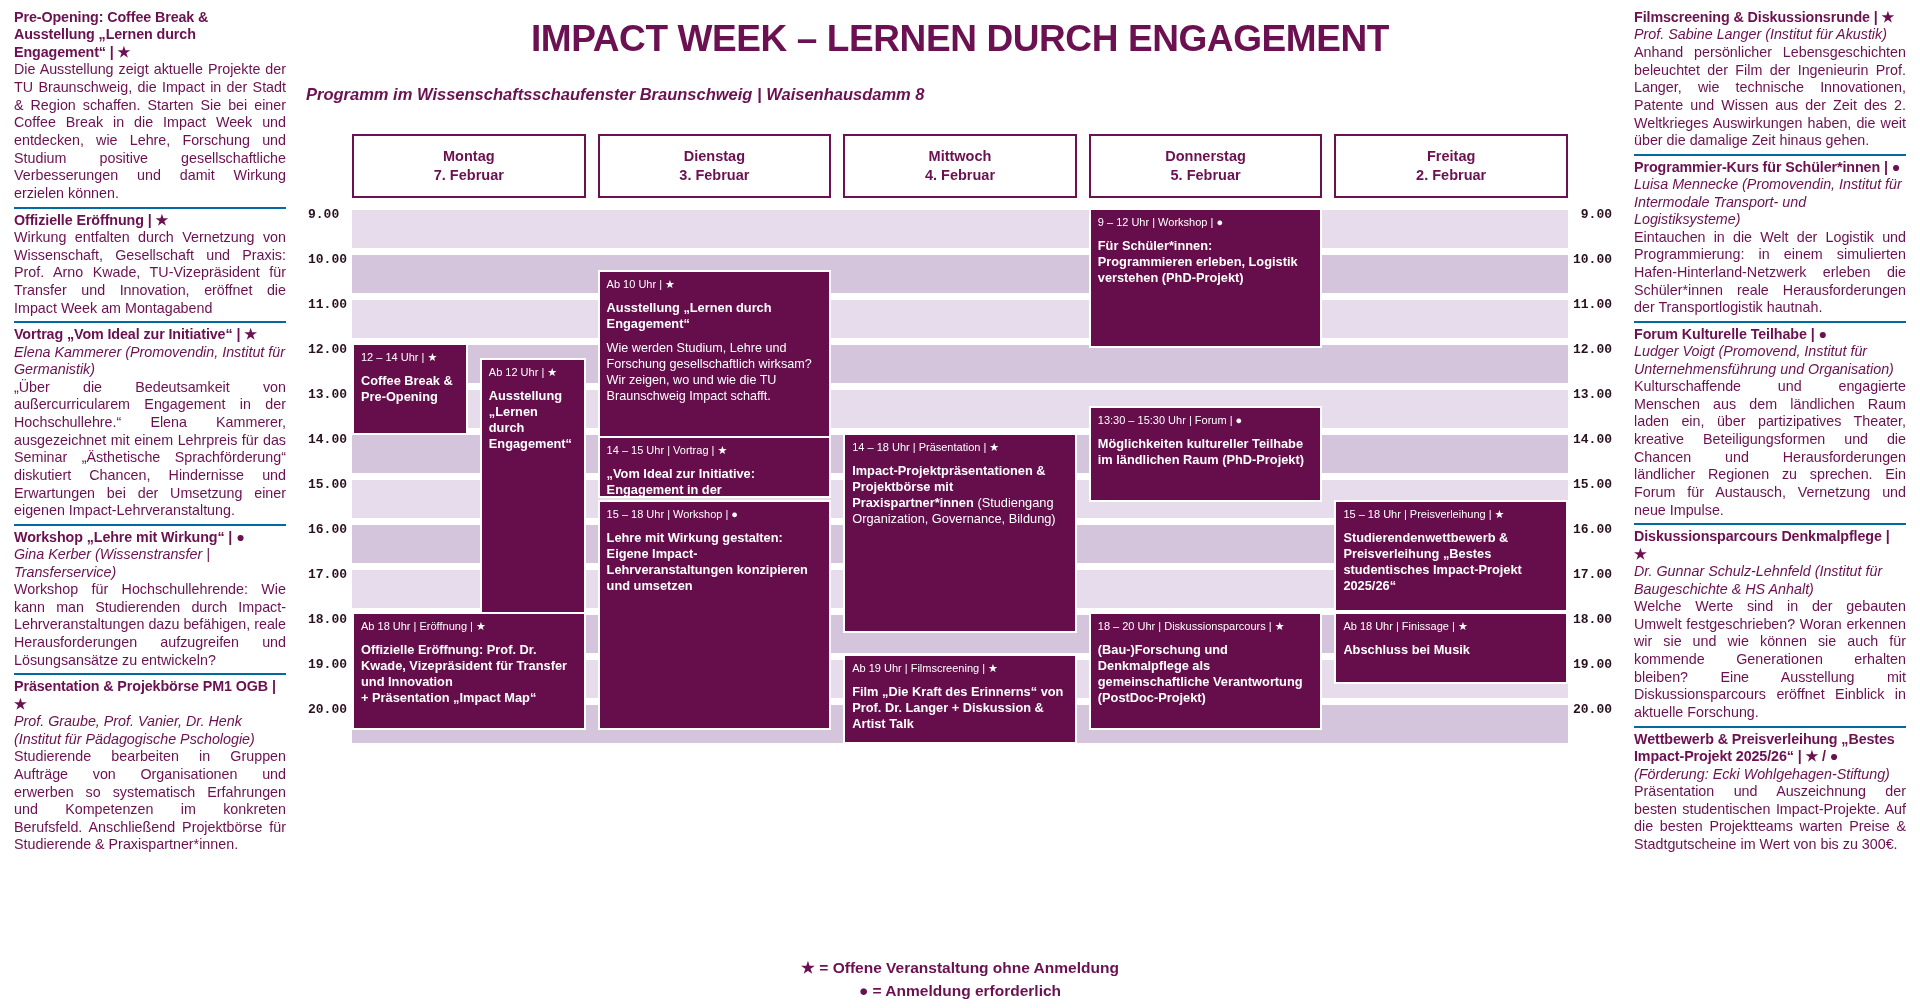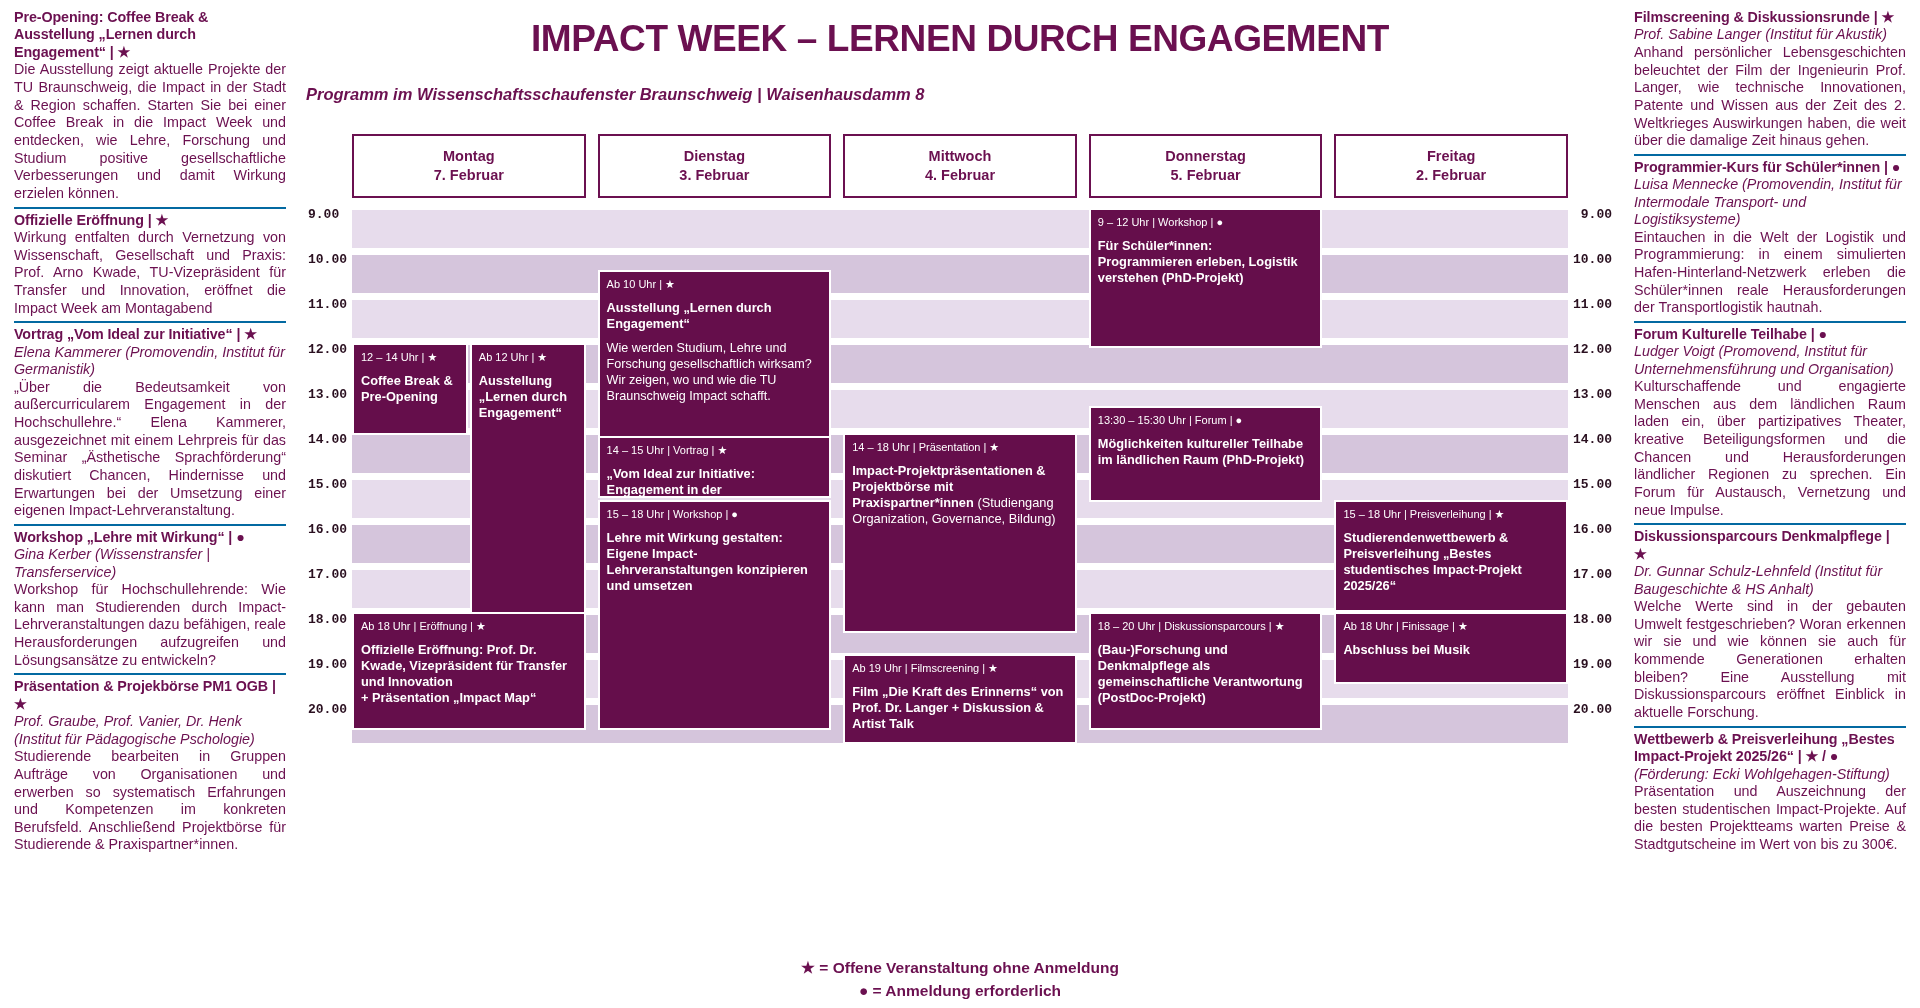--- a/index.html
+++ b/index.html
@@ -202,21 +202,21 @@
           <div class="tlabel" style="top:492px">20.00</div>
         </div>
 
         <div class="cols">
 
           <div class="col">
             <div class="event" style="top:133px; height:92px; right:50%; margin-right:1px;">
               <div class="ev-meta">12 – 14 Uhr | ★</div>
               <div class="ev-title">Coffee Break &amp; Pre-Opening</div>
             </div>
-            <div class="event" style="top:133px; height:360px; left:50%; margin-left:1px;">
+            <div class="event" style="top:148px; height:360px; left:50%; margin-left:11px;">
               <div class="ev-meta">Ab 12 Uhr | ★</div>
               <div class="ev-title">Ausstellung „Lernen durch Engagement“</div>
             </div>
             <div class="event" style="top:402px; height:118px;">
               <div class="ev-meta">Ab 18 Uhr | Eröffnung | ★</div>
               <div class="ev-title">Offizielle Eröffnung: Prof. Dr. Kwade, Vizepräsident für Transfer und Innovation</div>
               <div class="ev-title">+ Präsentation „Impact Map“</div>
             </div>
           </div>
 

